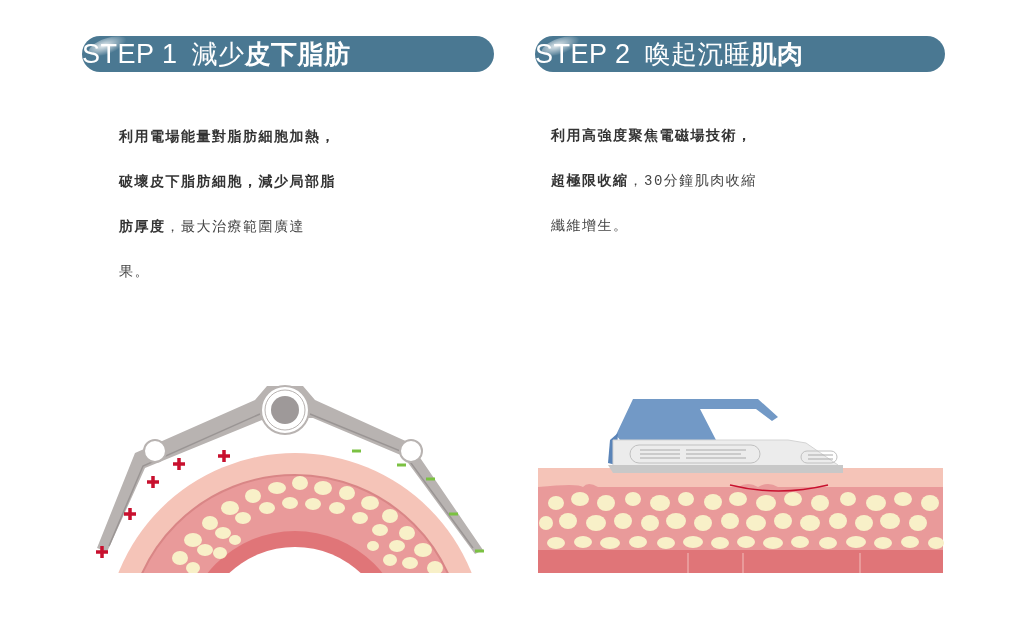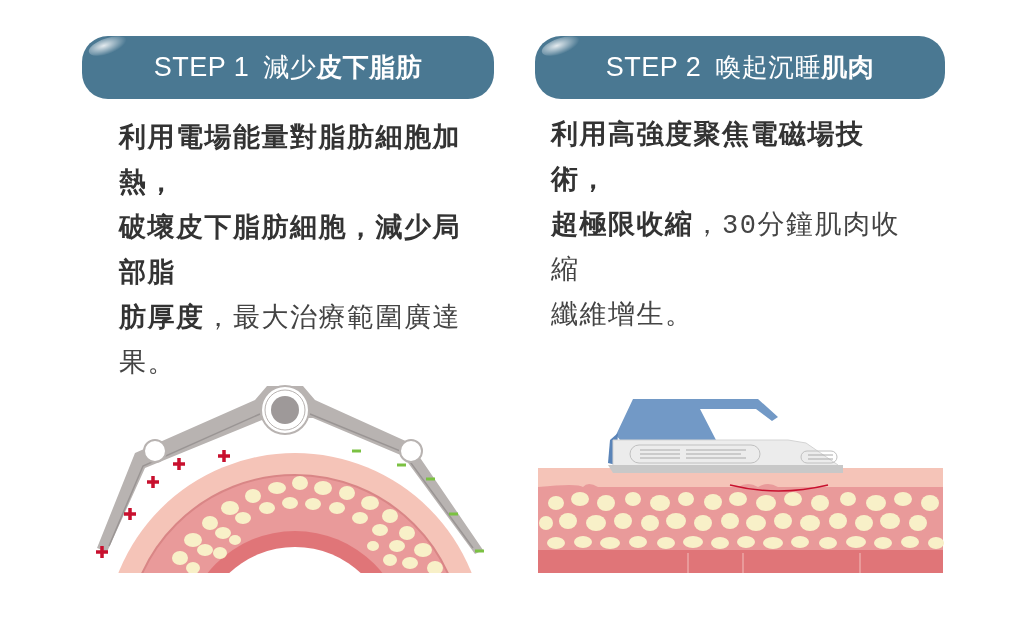--- a/index.html
+++ b/index.html
@@ -1,32 +1,32 @@
 <!DOCTYPE html>
 <html><head>
 <meta charset="utf-8">
 <style>
   html, body { margin:0; padding:0; background:#ffffff; }
   body { width:1024px; height:625px; position:relative; overflow:hidden;
          font-family:"DejaVu Sans", "Liberation Sans", sans-serif; color:#3c3c3c; }
   .col { position:absolute; top:0; }
   .col-1 { left:82px; width:412px; }
   .col-2 { left:535px; width:410px; }
-  .pill { position:absolute; top:36px; left:0; height:63px; width:100%;
+  .pill { position:absolute; top:36px; left:0; height:36px; width:100%;
           border-radius:26px; background:#4a7892; color:#fff;
-          display:flex; align-items:center; justify-content:center;
+          display:flex; align-items:center; justify-content:flex-start;
           box-sizing:border-box; overflow:hidden; }
   .pill::before { content:""; position:absolute; left:6px; top:2px; width:40px; height:16px;
           border-radius:50%; background:radial-gradient(ellipse at 40% 40%, rgba(255,255,255,0.85), rgba(255,255,255,0) 70%);
           transform:rotate(-18deg); }
   .pill-text { font-size:26px; letter-spacing:0.5px; white-space:nowrap; position:relative; }
   .pill-text .light { font-weight:normal; }
   .pill-text .strong { font-weight:bold; }
   .pill-text .step { margin-right:14px; font-family:"Liberation Sans", sans-serif; font-size:27px; }
-  .desc { position:absolute; top:114px; font-size:27px; line-height:45px; letter-spacing:1.5px; color:#444; }
+  .desc { position:absolute; top:114px; font-size:14px; line-height:45px; letter-spacing:1.5px; color:#444; }
   .col-1 .desc { left:37px; width:370px; }
   .col-2 .desc { left:16px; width:370px;font-family:Liberation Mono, monospace; }
   .desc b { font-weight:bold; color:#333; }
   .illus { position:absolute; }
   .illus-1 { left:3px; top:378px; width:410px; height:200px; }
   .illus-2 { left:3px; top:395px; width:410px; height:180px; }
 </style>
 </head>
 <body>
 

